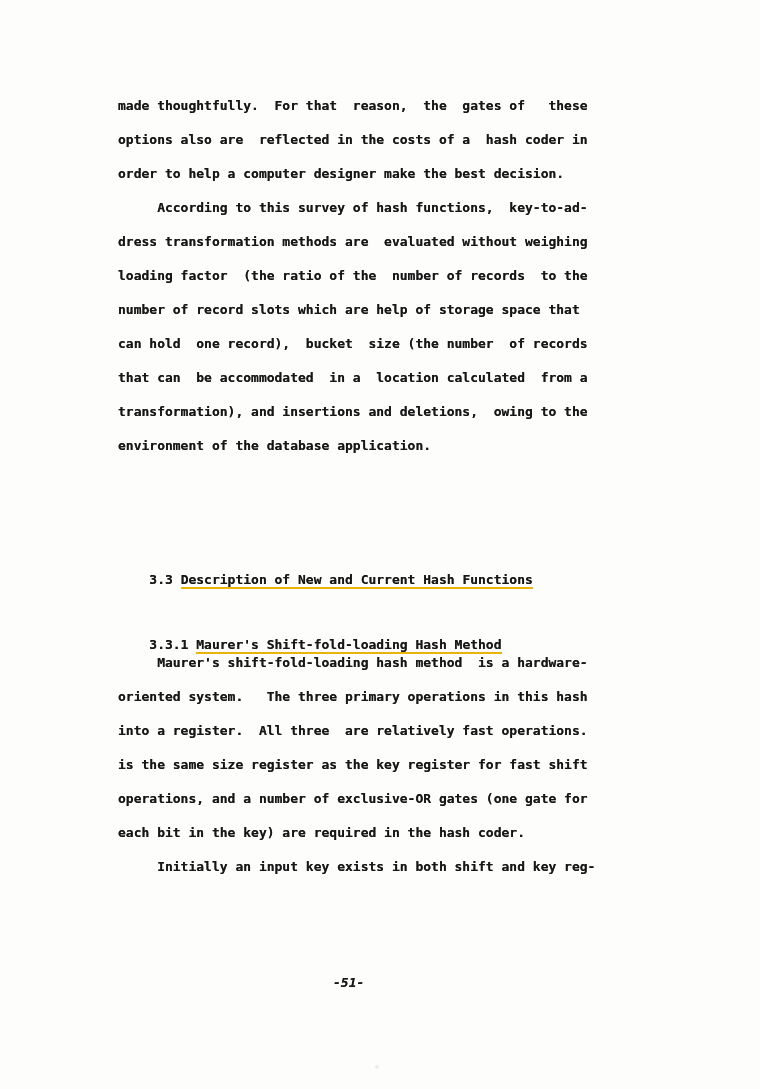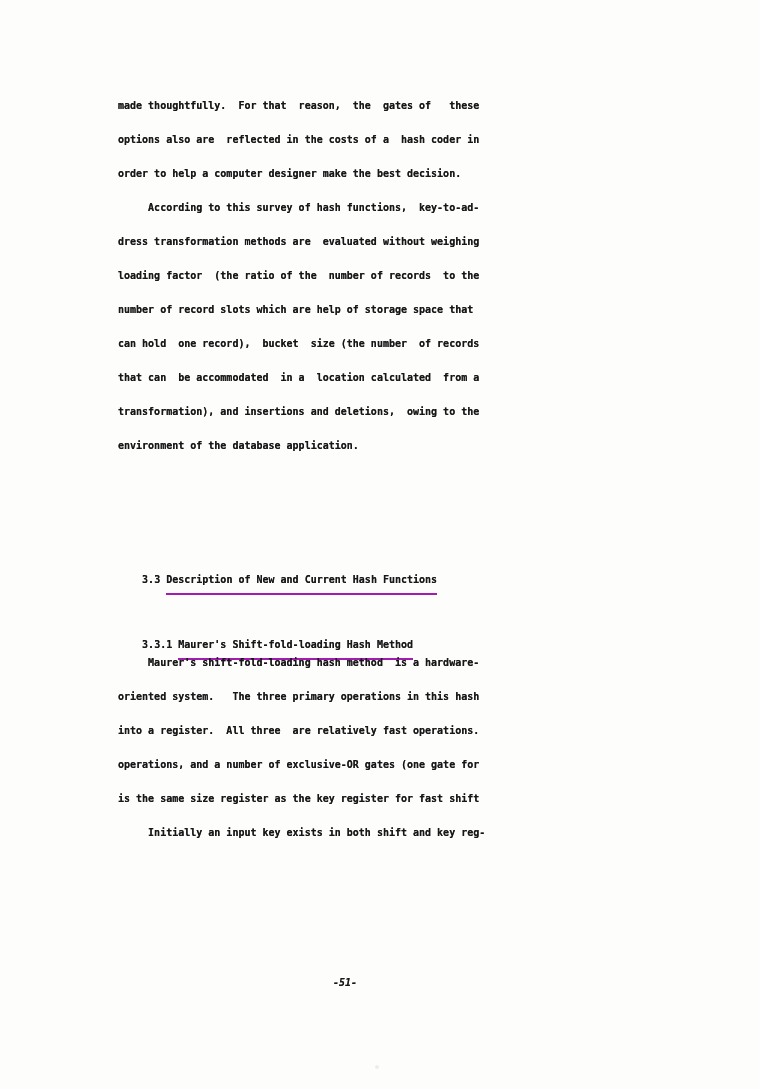--- a/index.html
+++ b/index.html
@@ -16,38 +16,38 @@
     font-family: "DejaVu Sans Mono", "Liberation Mono", monospace;
     font-weight: 700;
     color: #171717;
   }
   .block {
     position: absolute;
     left: 118px;
   }
   .line, .heading, .pagenum {
     white-space: pre;
-    font-size: 10px;
+    font-size: 13px;
     line-height: 34px;
     letter-spacing: 0;
     text-shadow: 0 0 0.6px rgba(25,25,25,0.75);
   }
   #para1 { top: 89px; }
   #h33   { top: 529px; }
   #h331  { top: 594px; }
   #para2 { top: 646px; }
   .pagenum {
     position: absolute;
     left: 333px;
     top: 966px;
     font-style: italic;
   }
   .underlined {
-    border-bottom: 2px solid #a21caf;
-    padding-bottom: 8px;
+    border-bottom: 2px solid #eab308;
+    padding-bottom: 0px;
   }
   .speck {
     position: absolute;
     left: 375px;
     top: 1065px;
     width: 4px;
     height: 4px;
     background: #ececec;
     border-radius: 50%;
   }
@@ -76,22 +76,23 @@
   </div>
 
   <div class="block heading" id="h331">
     <span>3.3.1 </span><span class="underlined">Maurer's Shift-fold-loading Hash Method</span>
   </div>
 
   <div class="block" id="para2">
     <div class="line">     Maurer's shift-fold-loading hash method  is a hardware-</div>
     <div class="line">oriented system.   The three primary operations in this hash</div>
     <div class="line">into a register.  All three  are relatively fast operations.</div>
+    <div class="line">is the same size register as the key register for fast shift</div>
     <div class="line">operations, and a number of exclusive-OR gates (one gate for</div>
-    <div class="line">is the same size register as the key register for fast shift</div>
+    <div class="line">each bit in the key) are required in the hash coder.</div>
     <div class="line">     Initially an input key exists in both shift and key reg-</div>
   </div>
 
   <div class="pagenum">-51-</div>
 
   <div class="speck"></div>
 
 </div>
 
 </body></html>

